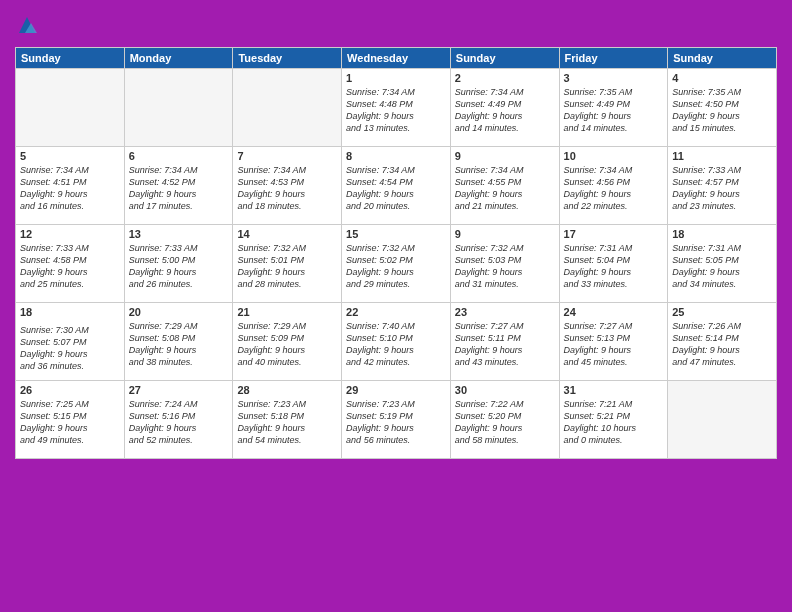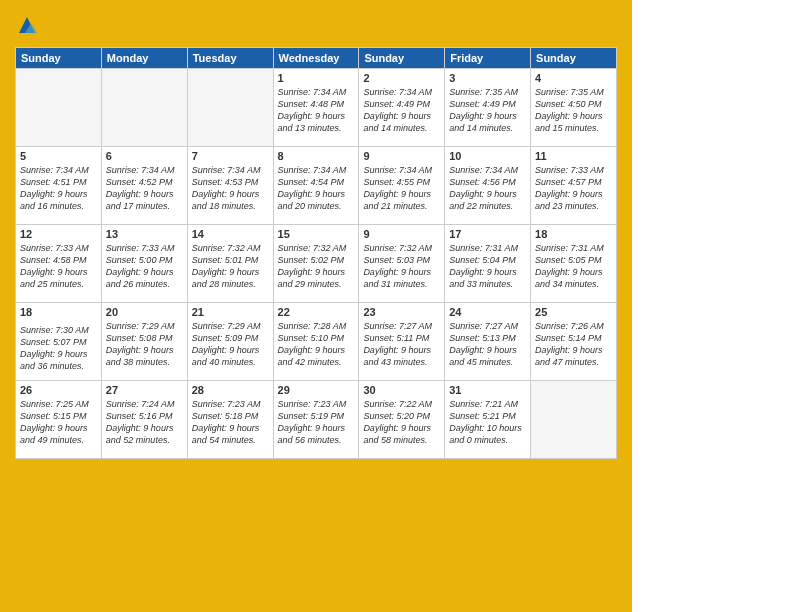--- a/index.html
+++ b/index.html
@@ -4,23 +4,23 @@
   <style>
     * { margin: 0; padding: 0; box-sizing: border-box; }
     body {
       font-family: Arial, sans-serif;
       background: #fff;
       width: 792px;
       height: 612px;
       overflow: hidden;
     }
     .page {
-      width: 632px;
+      width: 792px;
       height: 612px;
-      background: #eab308;
+      background: #a21caf;
       padding: 15px 15px 10px 15px;
     }
     .header-row {
       display: flex;
       justify-content: space-between;
       align-items: flex-start;
       margin-bottom: 8px;
     }
     .logo {
       display: flex;
@@ -282,21 +282,21 @@
           </td>
           <td>
             <div class="day-number">21</div>
             <div class="day-info" style="white-space: pre-line;">Sunrise: 7:29 AM
 Sunset: 5:09 PM
 Daylight: 9 hours
 and 40 minutes.</div>
           </td>
           <td>
             <div class="day-number">22</div>
-            <div class="day-info" style="white-space: pre-line;">Sunrise: 7:28 AM
+            <div class="day-info" style="white-space: pre-line;">Sunrise: 7:40 AM
 Sunset: 5:10 PM
 Daylight: 9 hours
 and 42 minutes.</div>
           </td>
           <td>
             <div class="day-number">23</div>
             <div class="day-info" style="white-space: pre-line;">Sunrise: 7:27 AM
 Sunset: 5:11 PM
 Daylight: 9 hours
 and 43 minutes.</div>

